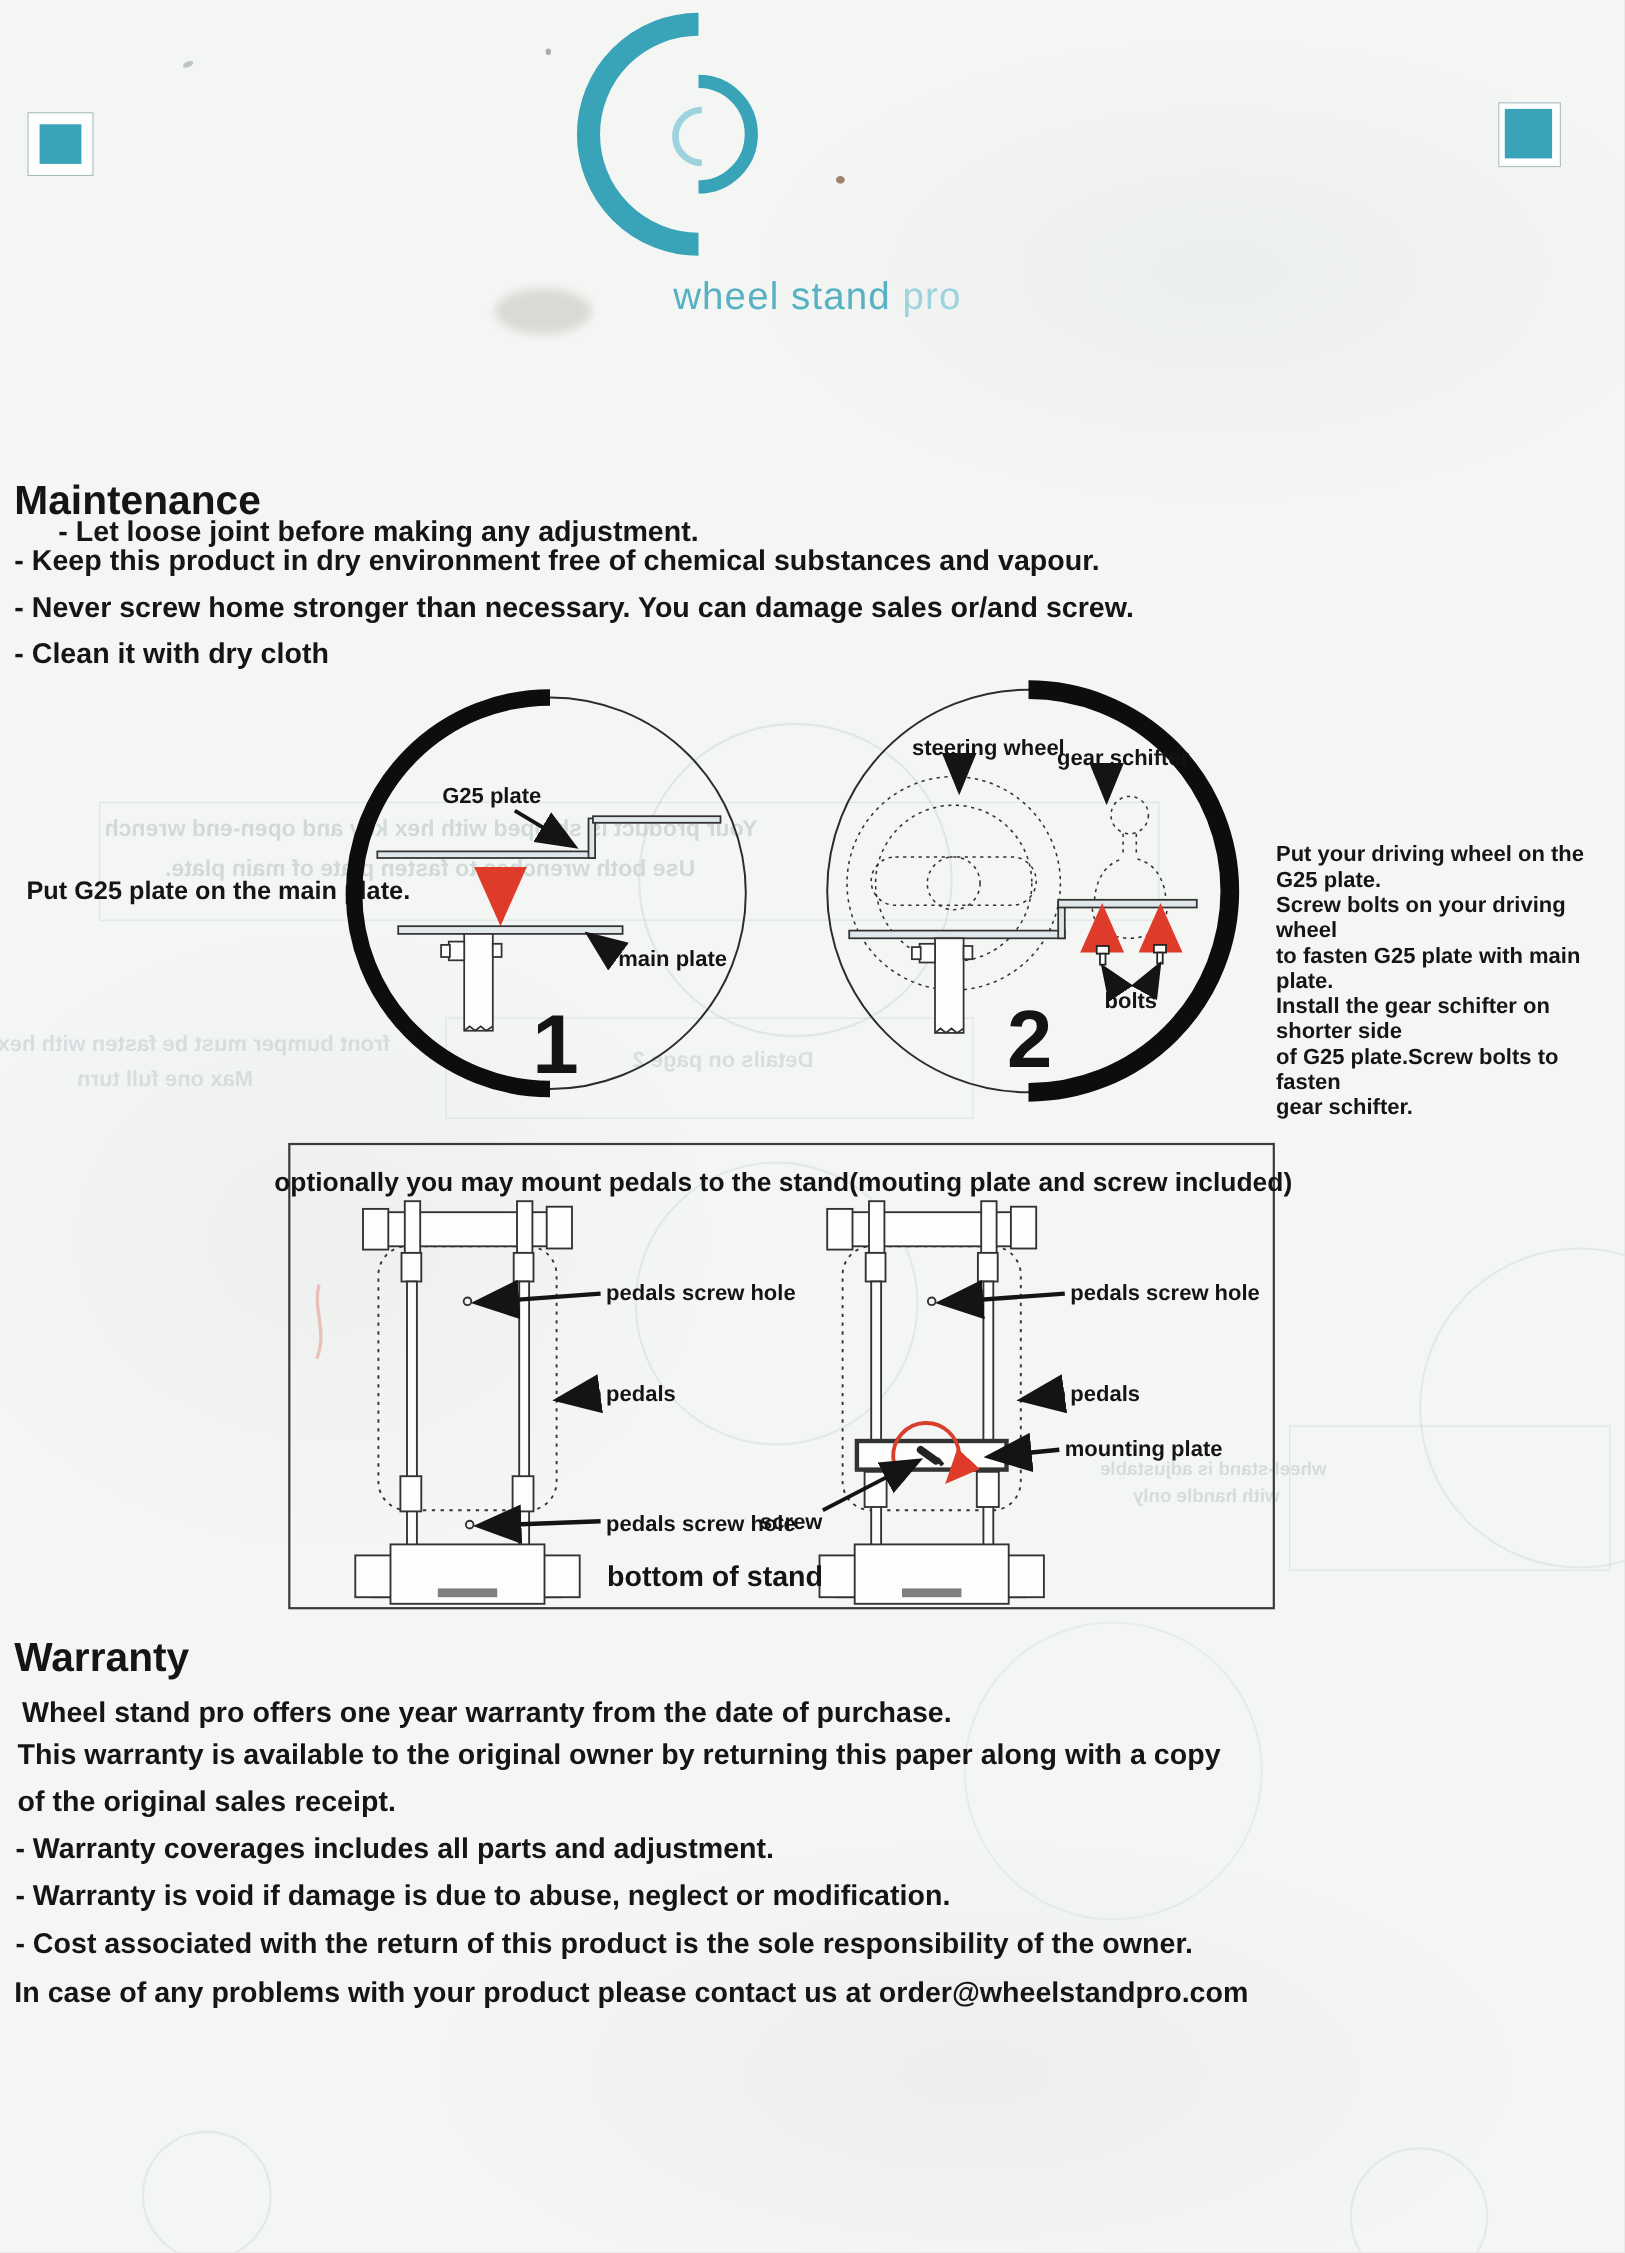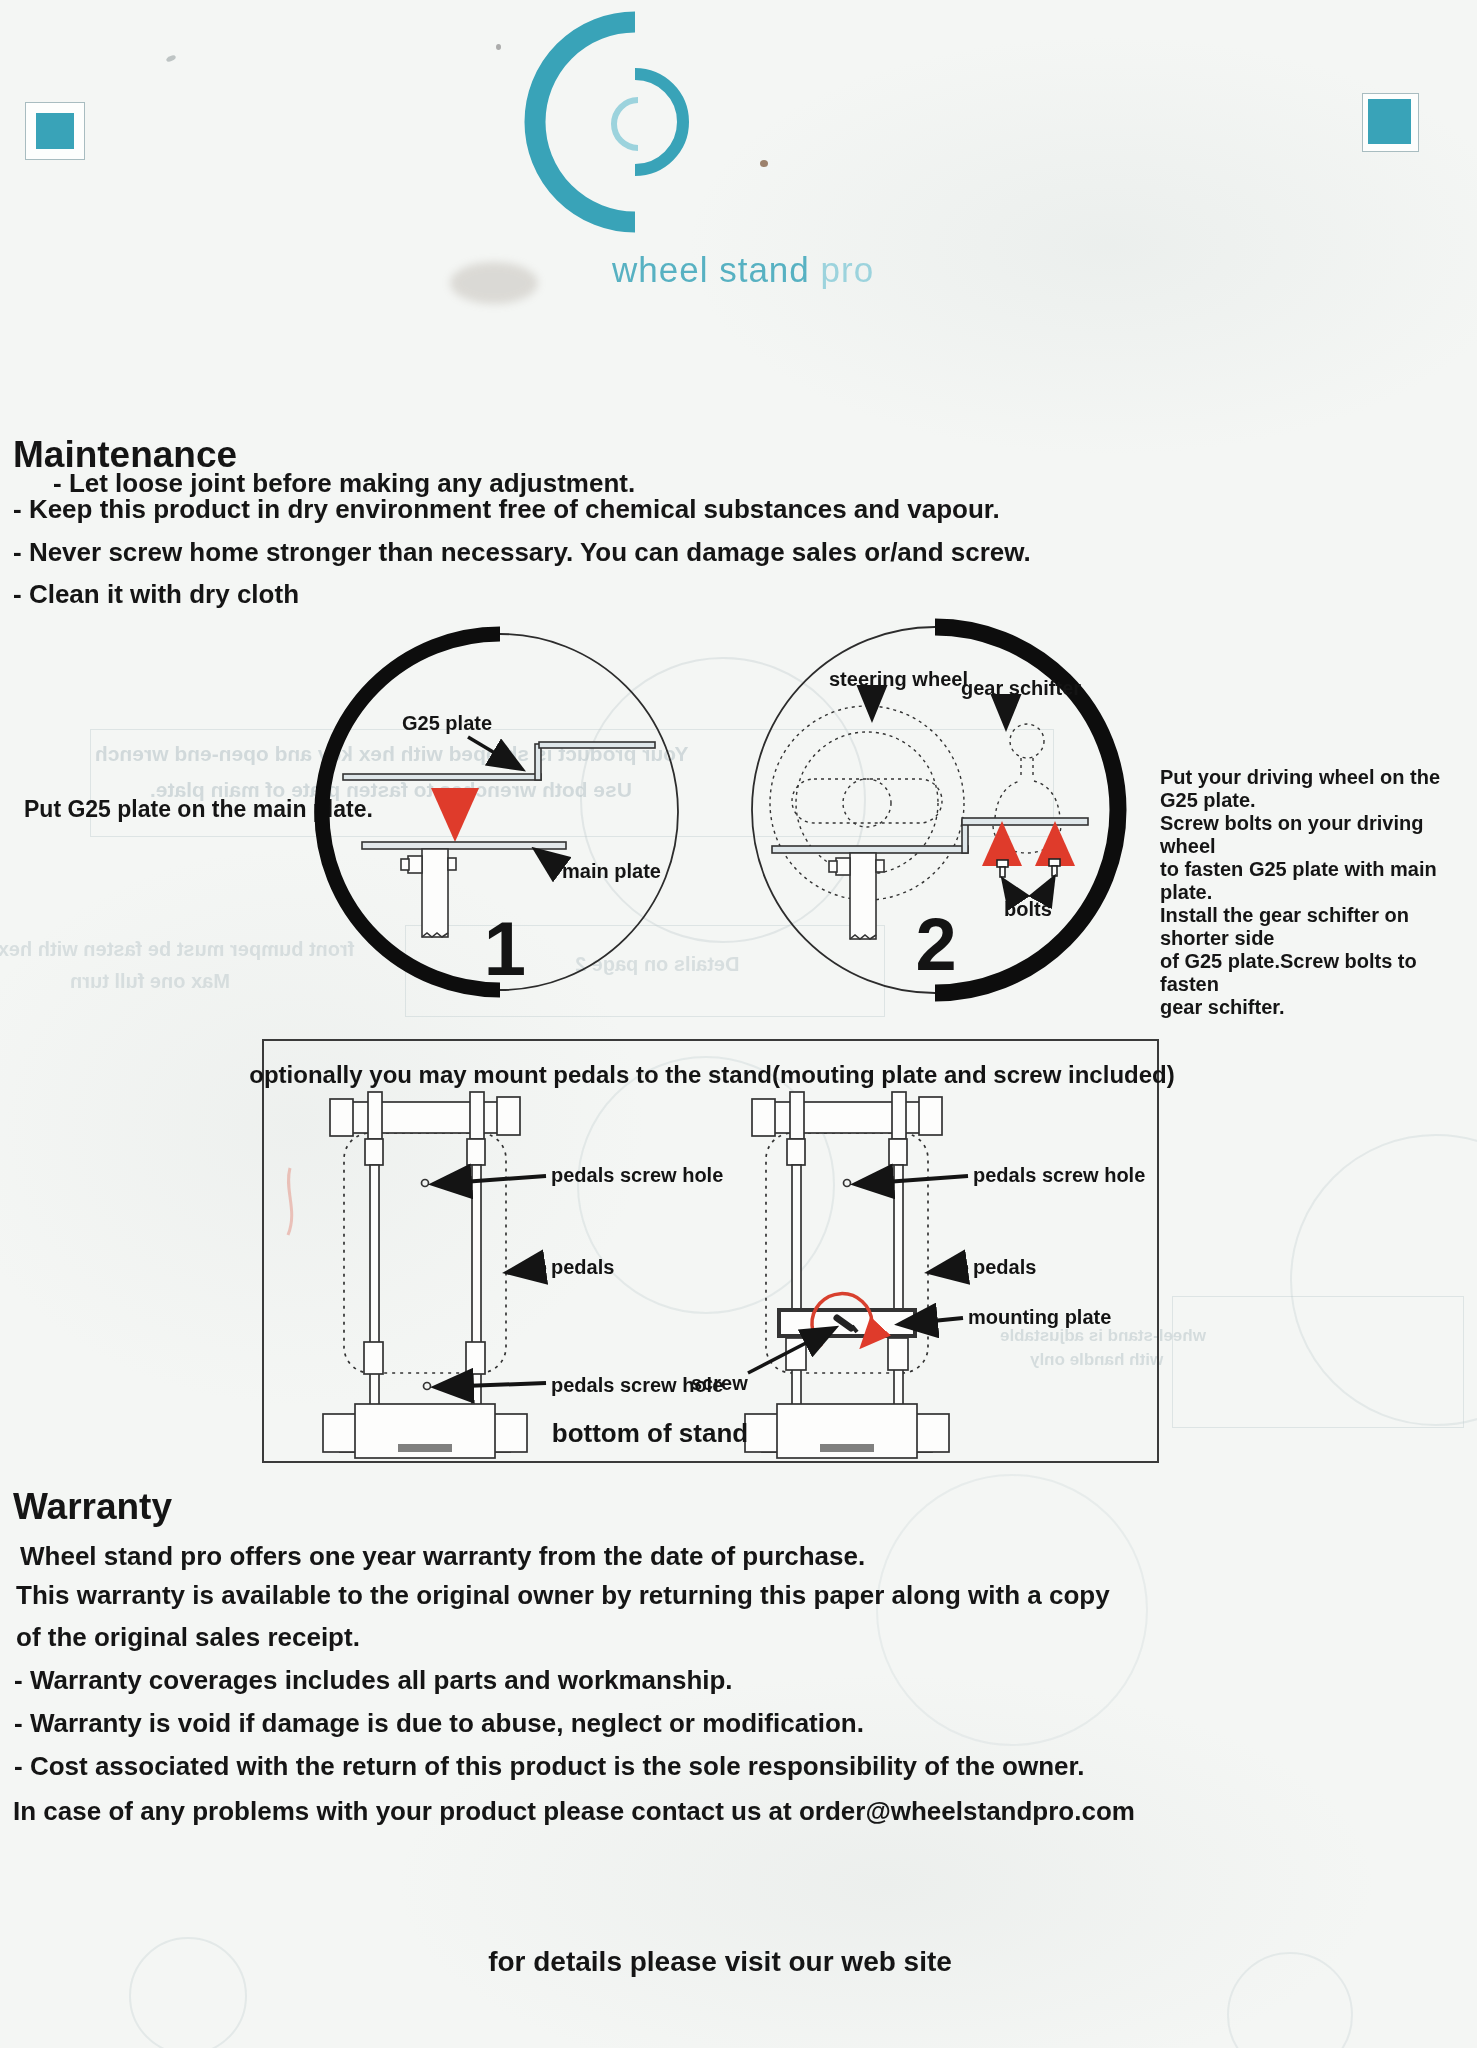--- a/index.html
+++ b/index.html
@@ -261,22 +261,21 @@
       <text class="lbl" x="691" y="1390">screw</text>
       <line x1="748" y1="1373" x2="833" y2="1329" stroke="#141414" stroke-width="3.5" marker-end="url(#ah)"></line>
       <text x="650" y="1442" font-size="26" font-weight="700" fill="#141414" text-anchor="middle">bottom of stand</text>
     </g>
   </svg>
 
   <div class="h1" style="left:13px;top:1486px;">Warranty</div>
   <div class="wline" style="left:20px;top:1541px;">Wheel stand pro offers one year warranty from the date of purchase.</div>
   <div class="wline" style="left:16px;top:1580px;">This warranty is available to the original owner by returning this paper along with a copy</div>
   <div class="wline" style="left:16px;top:1622px;">of the original sales receipt.</div>
-  <div class="wline" style="left:14px;top:1665px;">- Warranty coverages includes all parts and workmanship.</div>
+  <div class="wline" style="left:14px;top:1665px;">- Warranty coverages includes all parts and adjustment.</div>
   <div class="wline" style="left:14px;top:1708px;">- Warranty is void if damage is due to abuse, neglect or modification.</div>
   <div class="wline" style="left:14px;top:1751px;">- Cost associated with the return of this product is the sole responsibility of the owner.</div>
   <div class="wline" style="left:13px;top:1796px;">In case of any problems with your product please contact us at order@wheelstandpro.com</div>
 
   <div class="footer">
-    <div>for details please visit our web site</div>
   </div>
 
 </div>
 
 </body></html>

